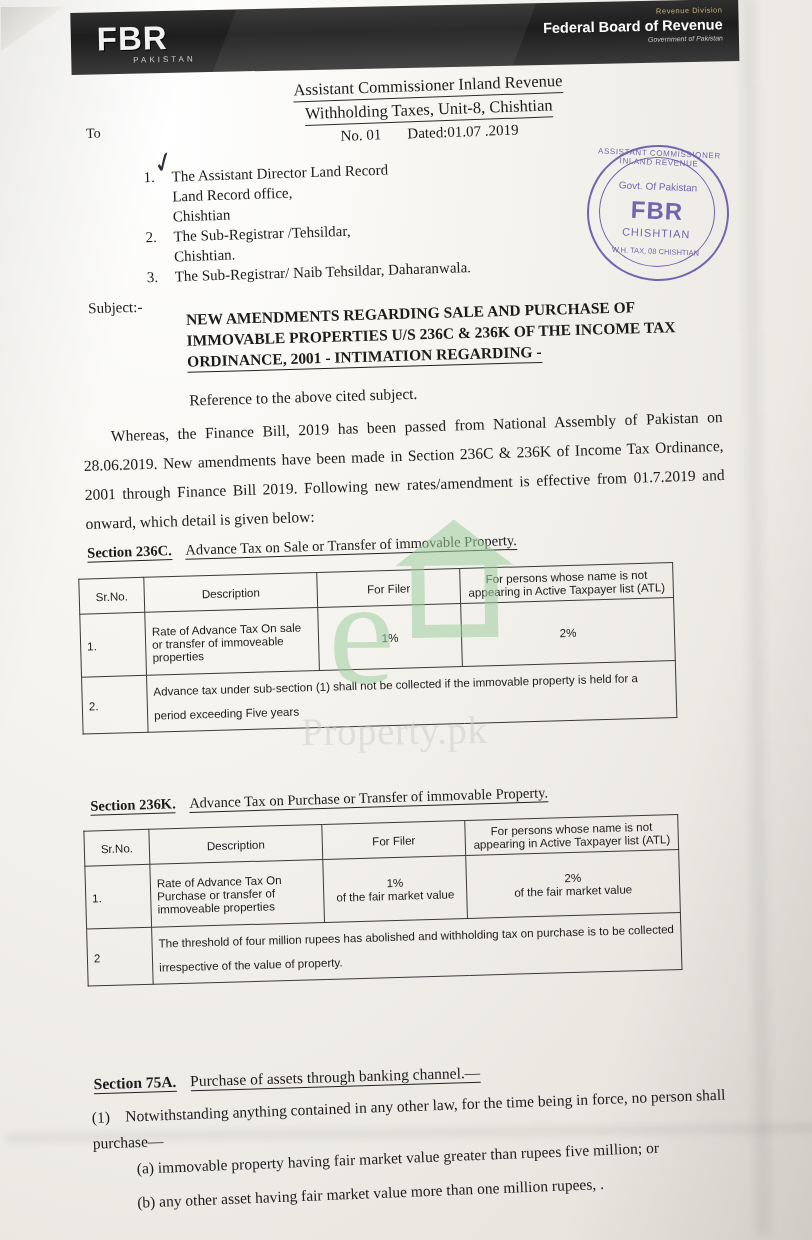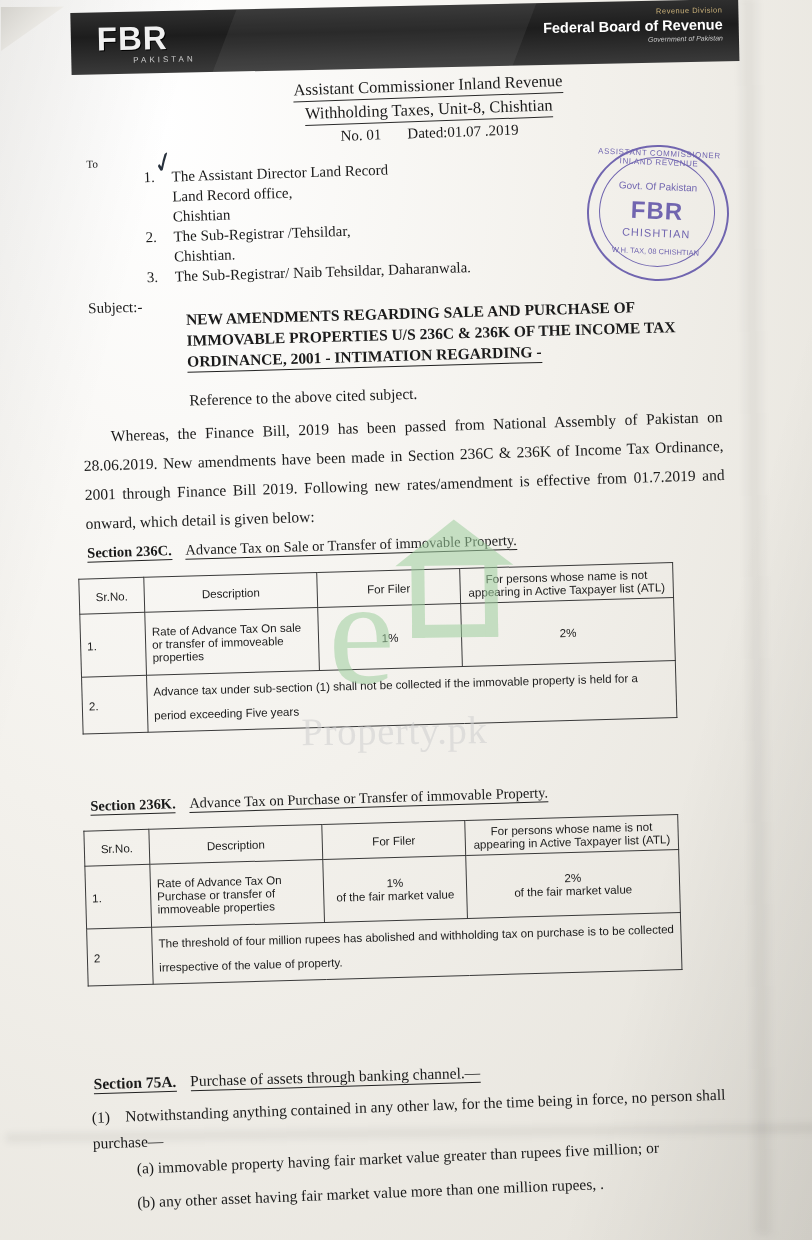--- a/index.html
+++ b/index.html
@@ -137,23 +137,22 @@
     margin-top: 3px;
     display: flex;
     justify-content: center;
     gap: 26px;
   }
   .office .l3 .dated { white-space: nowrap; }
 
   .to-label {
     position: absolute;
     left: 92px; top: 122px;
-    font-size: 11px;
+    font-size: 14px;
     transform: rotate(-0.8deg);
-    margin-top: 32px;
   }
 
   
   .addressees {
     position: absolute;
     left: 150px; top: 160px;
     width: 430px;
     transform: rotate(-1.1deg);
     font-size: 15px;
     line-height: 20px;

